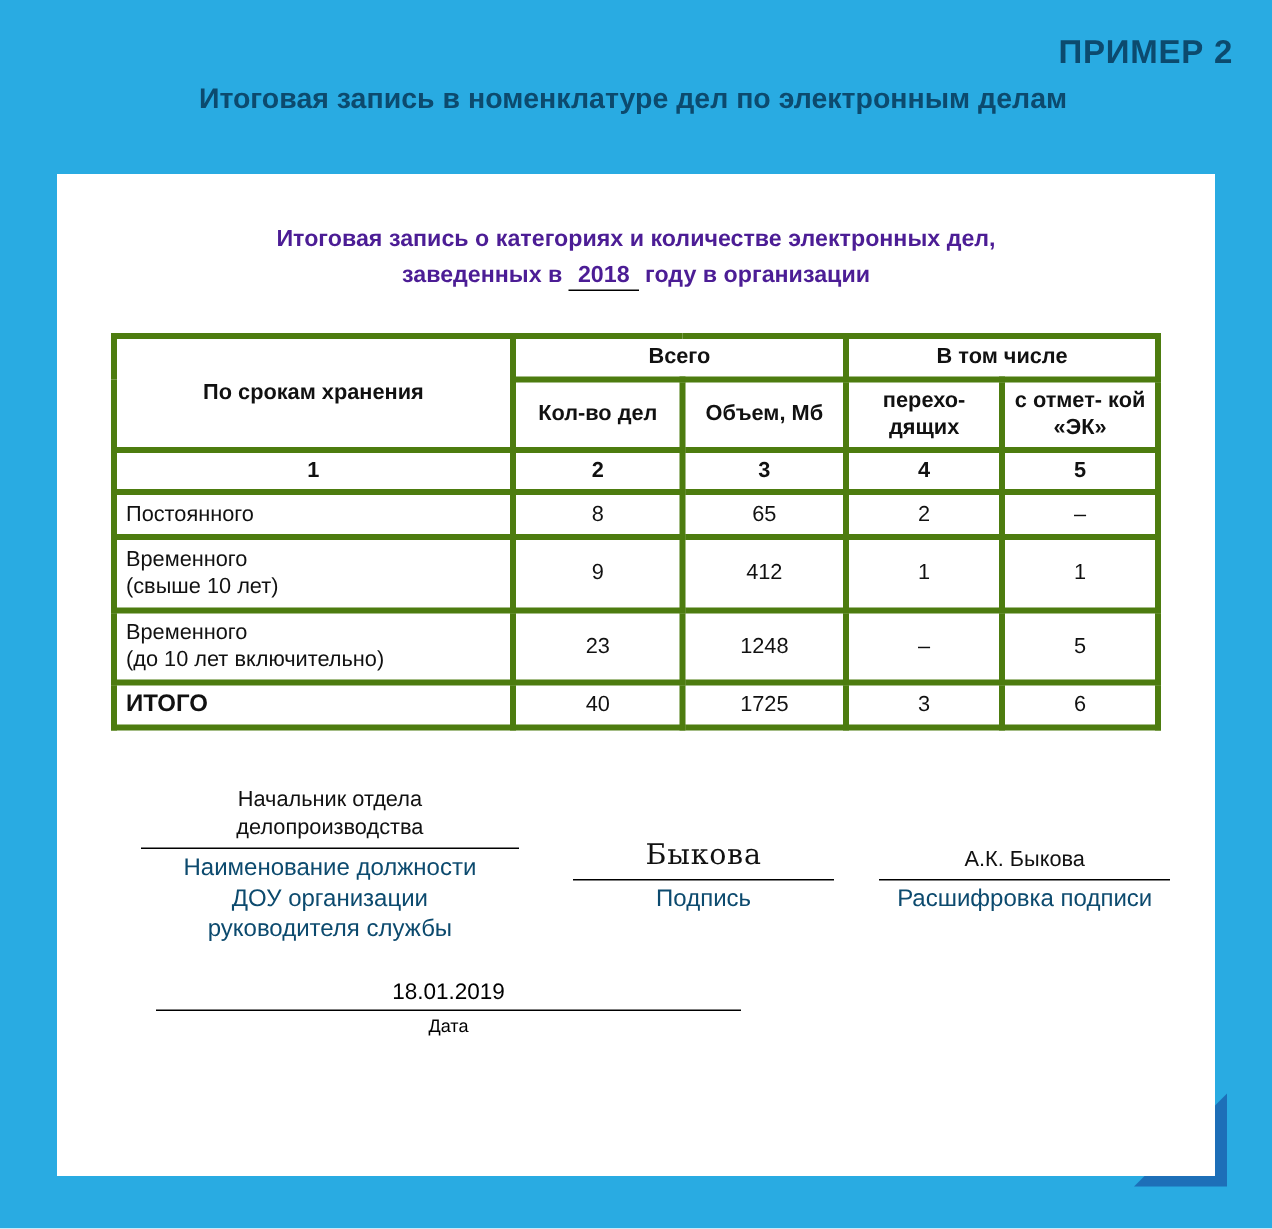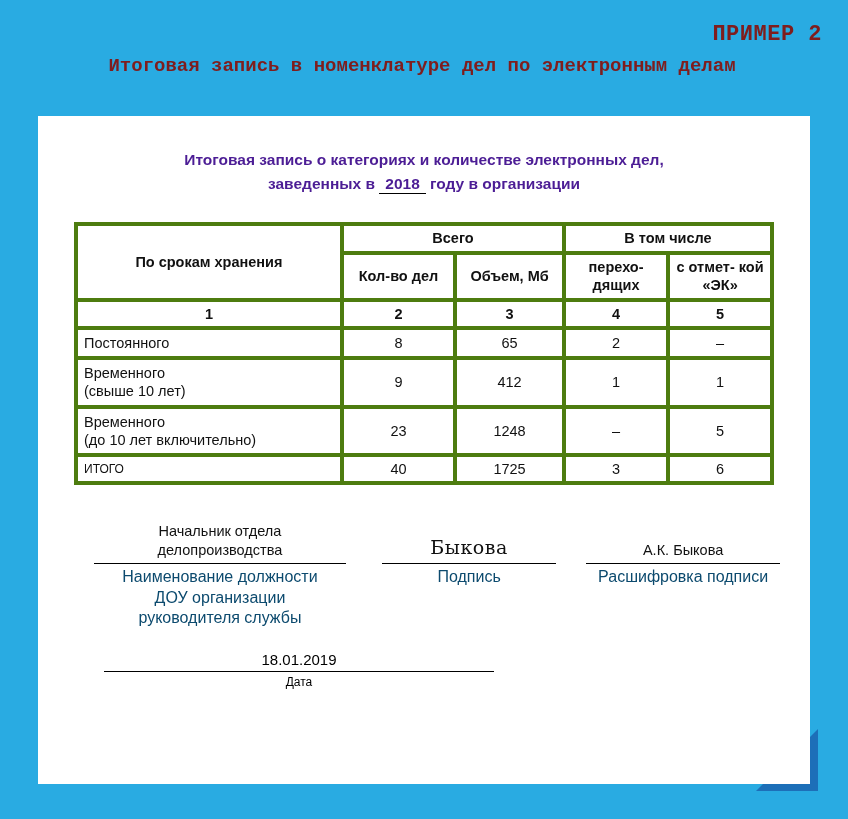--- a/index.html
+++ b/index.html
@@ -14,22 +14,21 @@
     width: 848px; height: 819px;
     background: #29ABE2;
     overflow: hidden;
   }
   
   .header {
     position: absolute;
     top: 0; left: 0; right: 0;
     padding: 22px 26px 0 26px;
     text-align: right;
-    color: #7f1d1d;
-    font-family: Liberation Mono, monospace;
+    color: #0c4a6e;
   }
   .header-kicker {
     font-size: 22px;
     font-weight: bold;
     letter-spacing: 0.5px;
     margin-bottom: 8px;
   }
   .header-title {
     font-size: 19px;
     font-weight: bold;
@@ -92,39 +91,39 @@
     line-height: 1.25;
   }
   .num-cell {
     text-align: center;
   }
   .rownum td {
     text-align: center;
     font-weight: bold;
   }
   .total-label {
-    font-weight: normal;
-    font-size: 12px;
+    font-weight: bold;
+    font-size: 16px;
     padding-left: 10px;
   }
   .hdr-name {
     text-align: center;
     font-weight: bold;
     vertical-align: middle;
   }
   
   .sig-block {
     margin-top: 34px;
     position: relative;
     height: 180px;
   }
   .sig-row {
     display: flex;
     justify-content: flex-start;
-    align-items: flex-start;
+    align-items: center;
   }
   .sig-col {
     text-align: center;
     font-size: 14.5px;
     color: #111;
   }
   .sig-col.position { width: 260px; margin-left: 26px; }
   .sig-col.sign { width: 180px; margin-left: 36px; }
   .sig-col.name { width: 200px; margin-left: 30px; }
   .sig-value {

